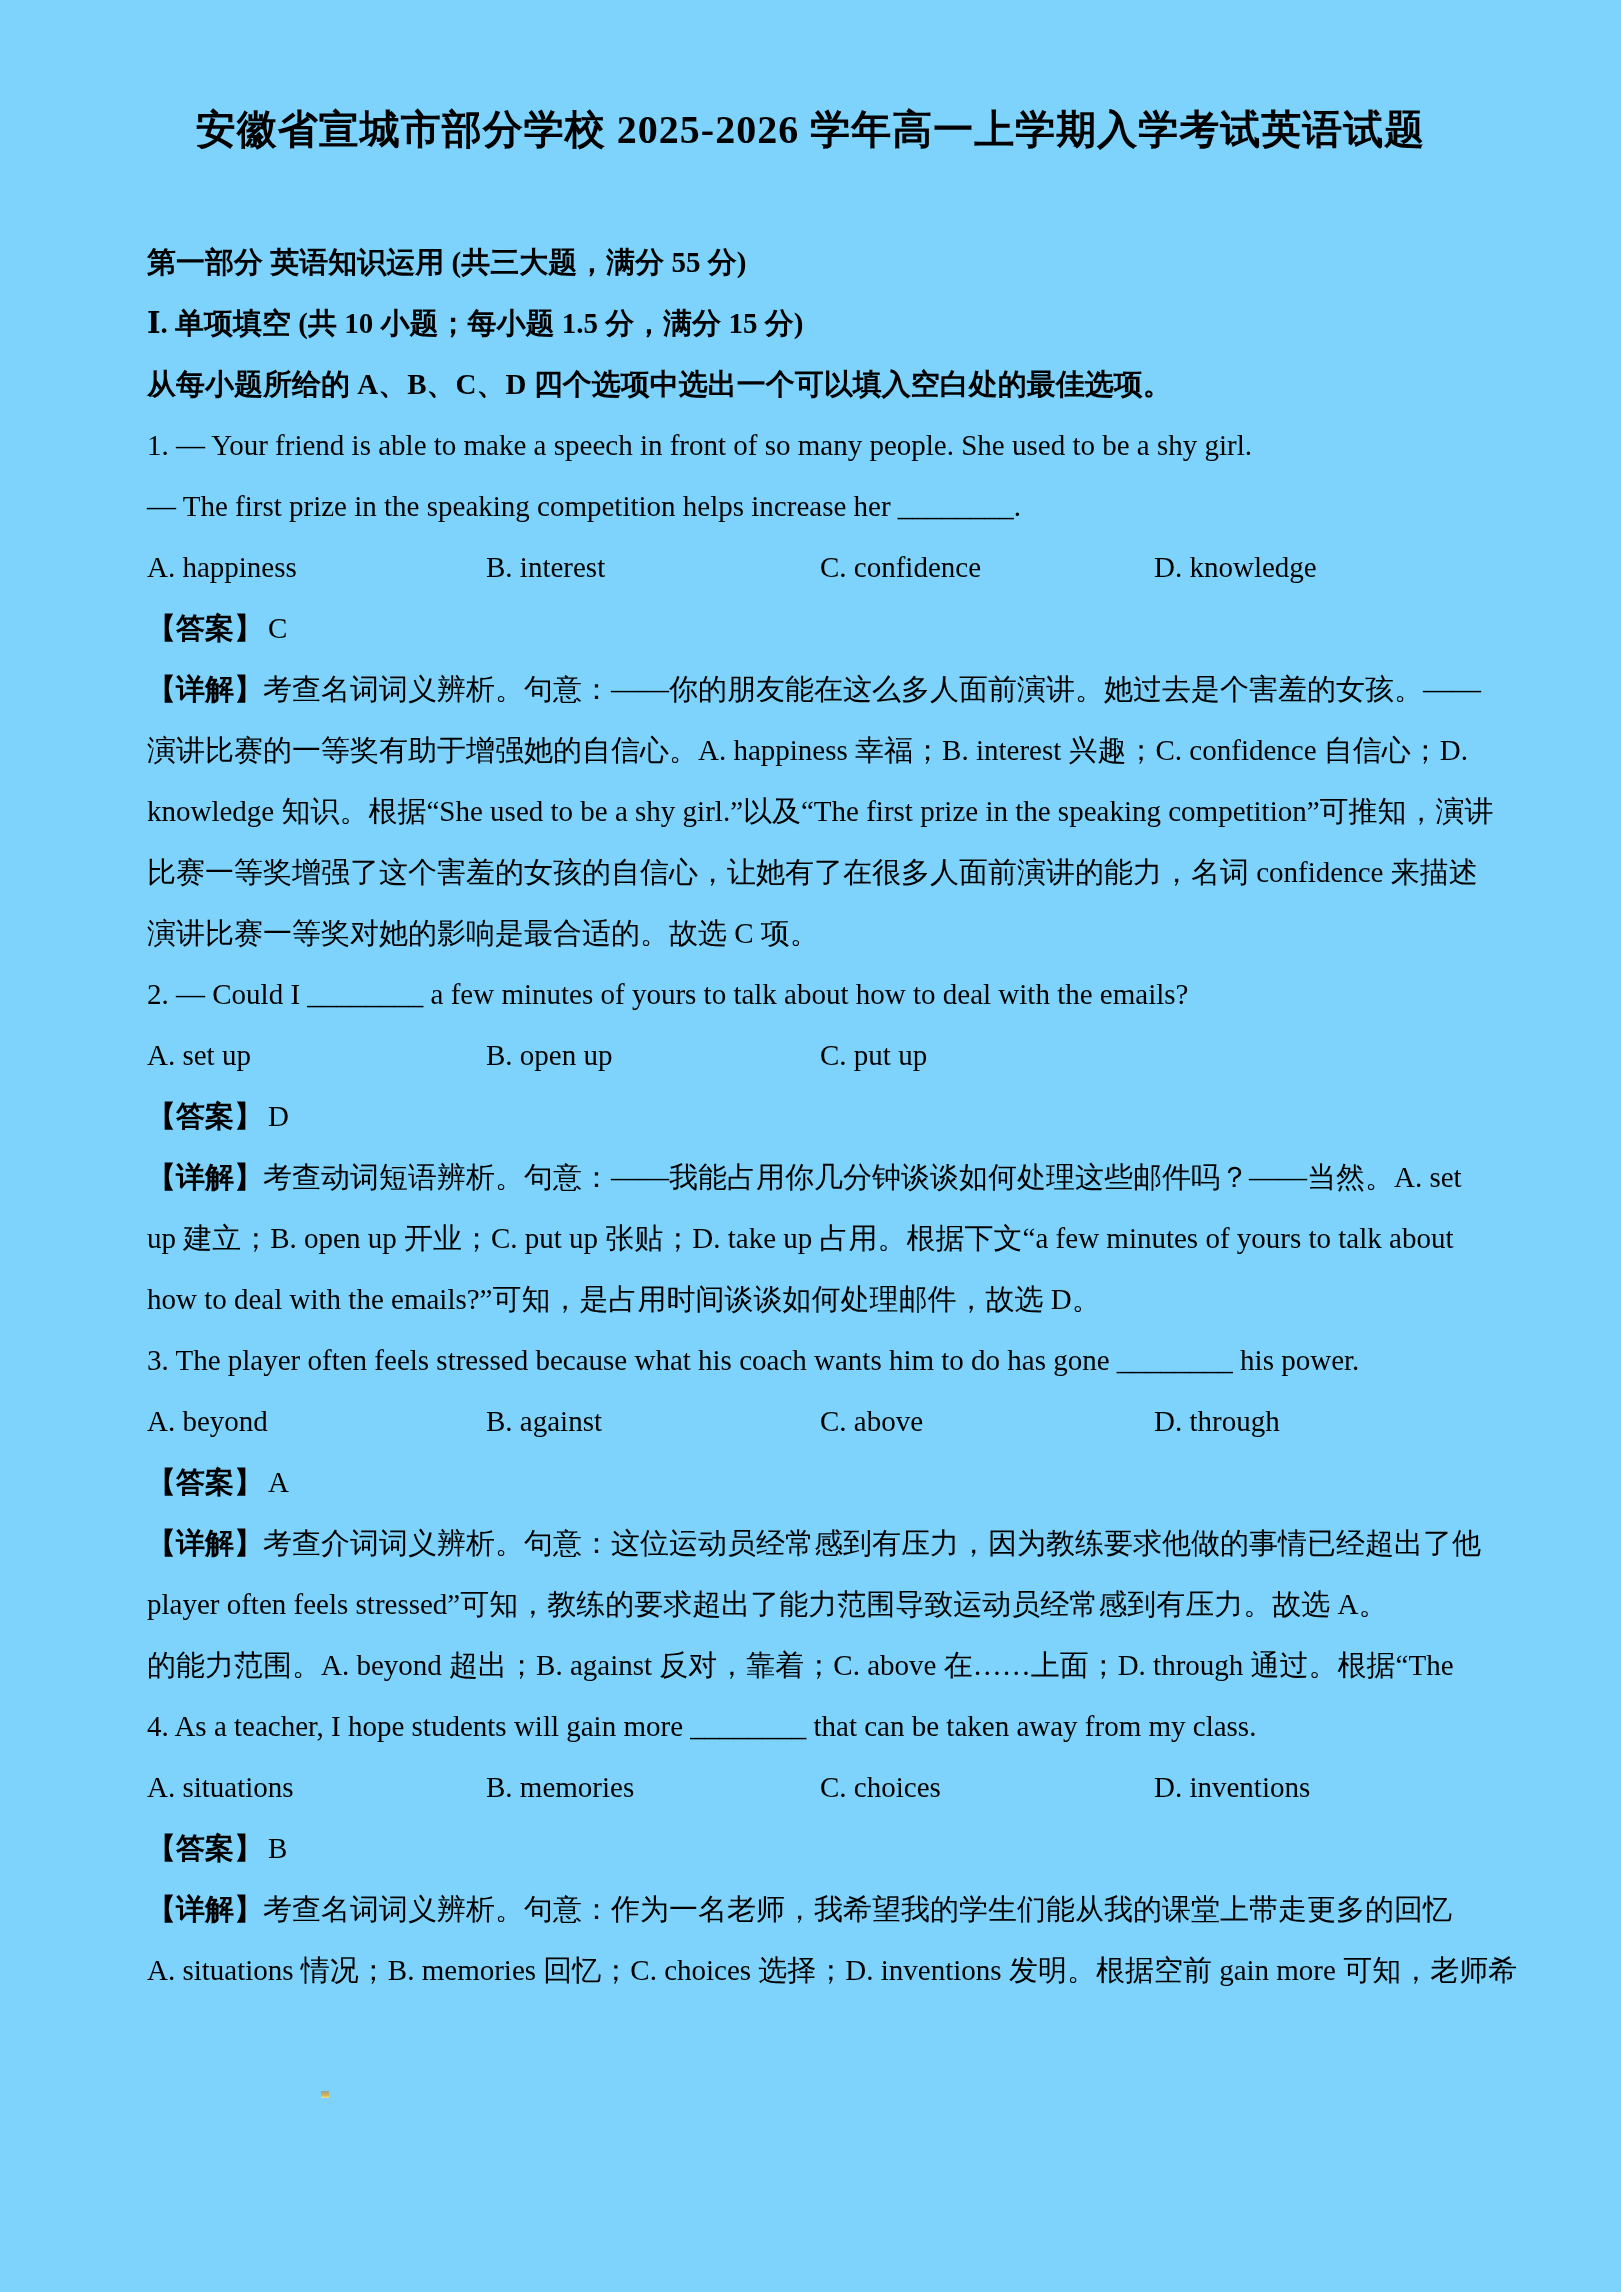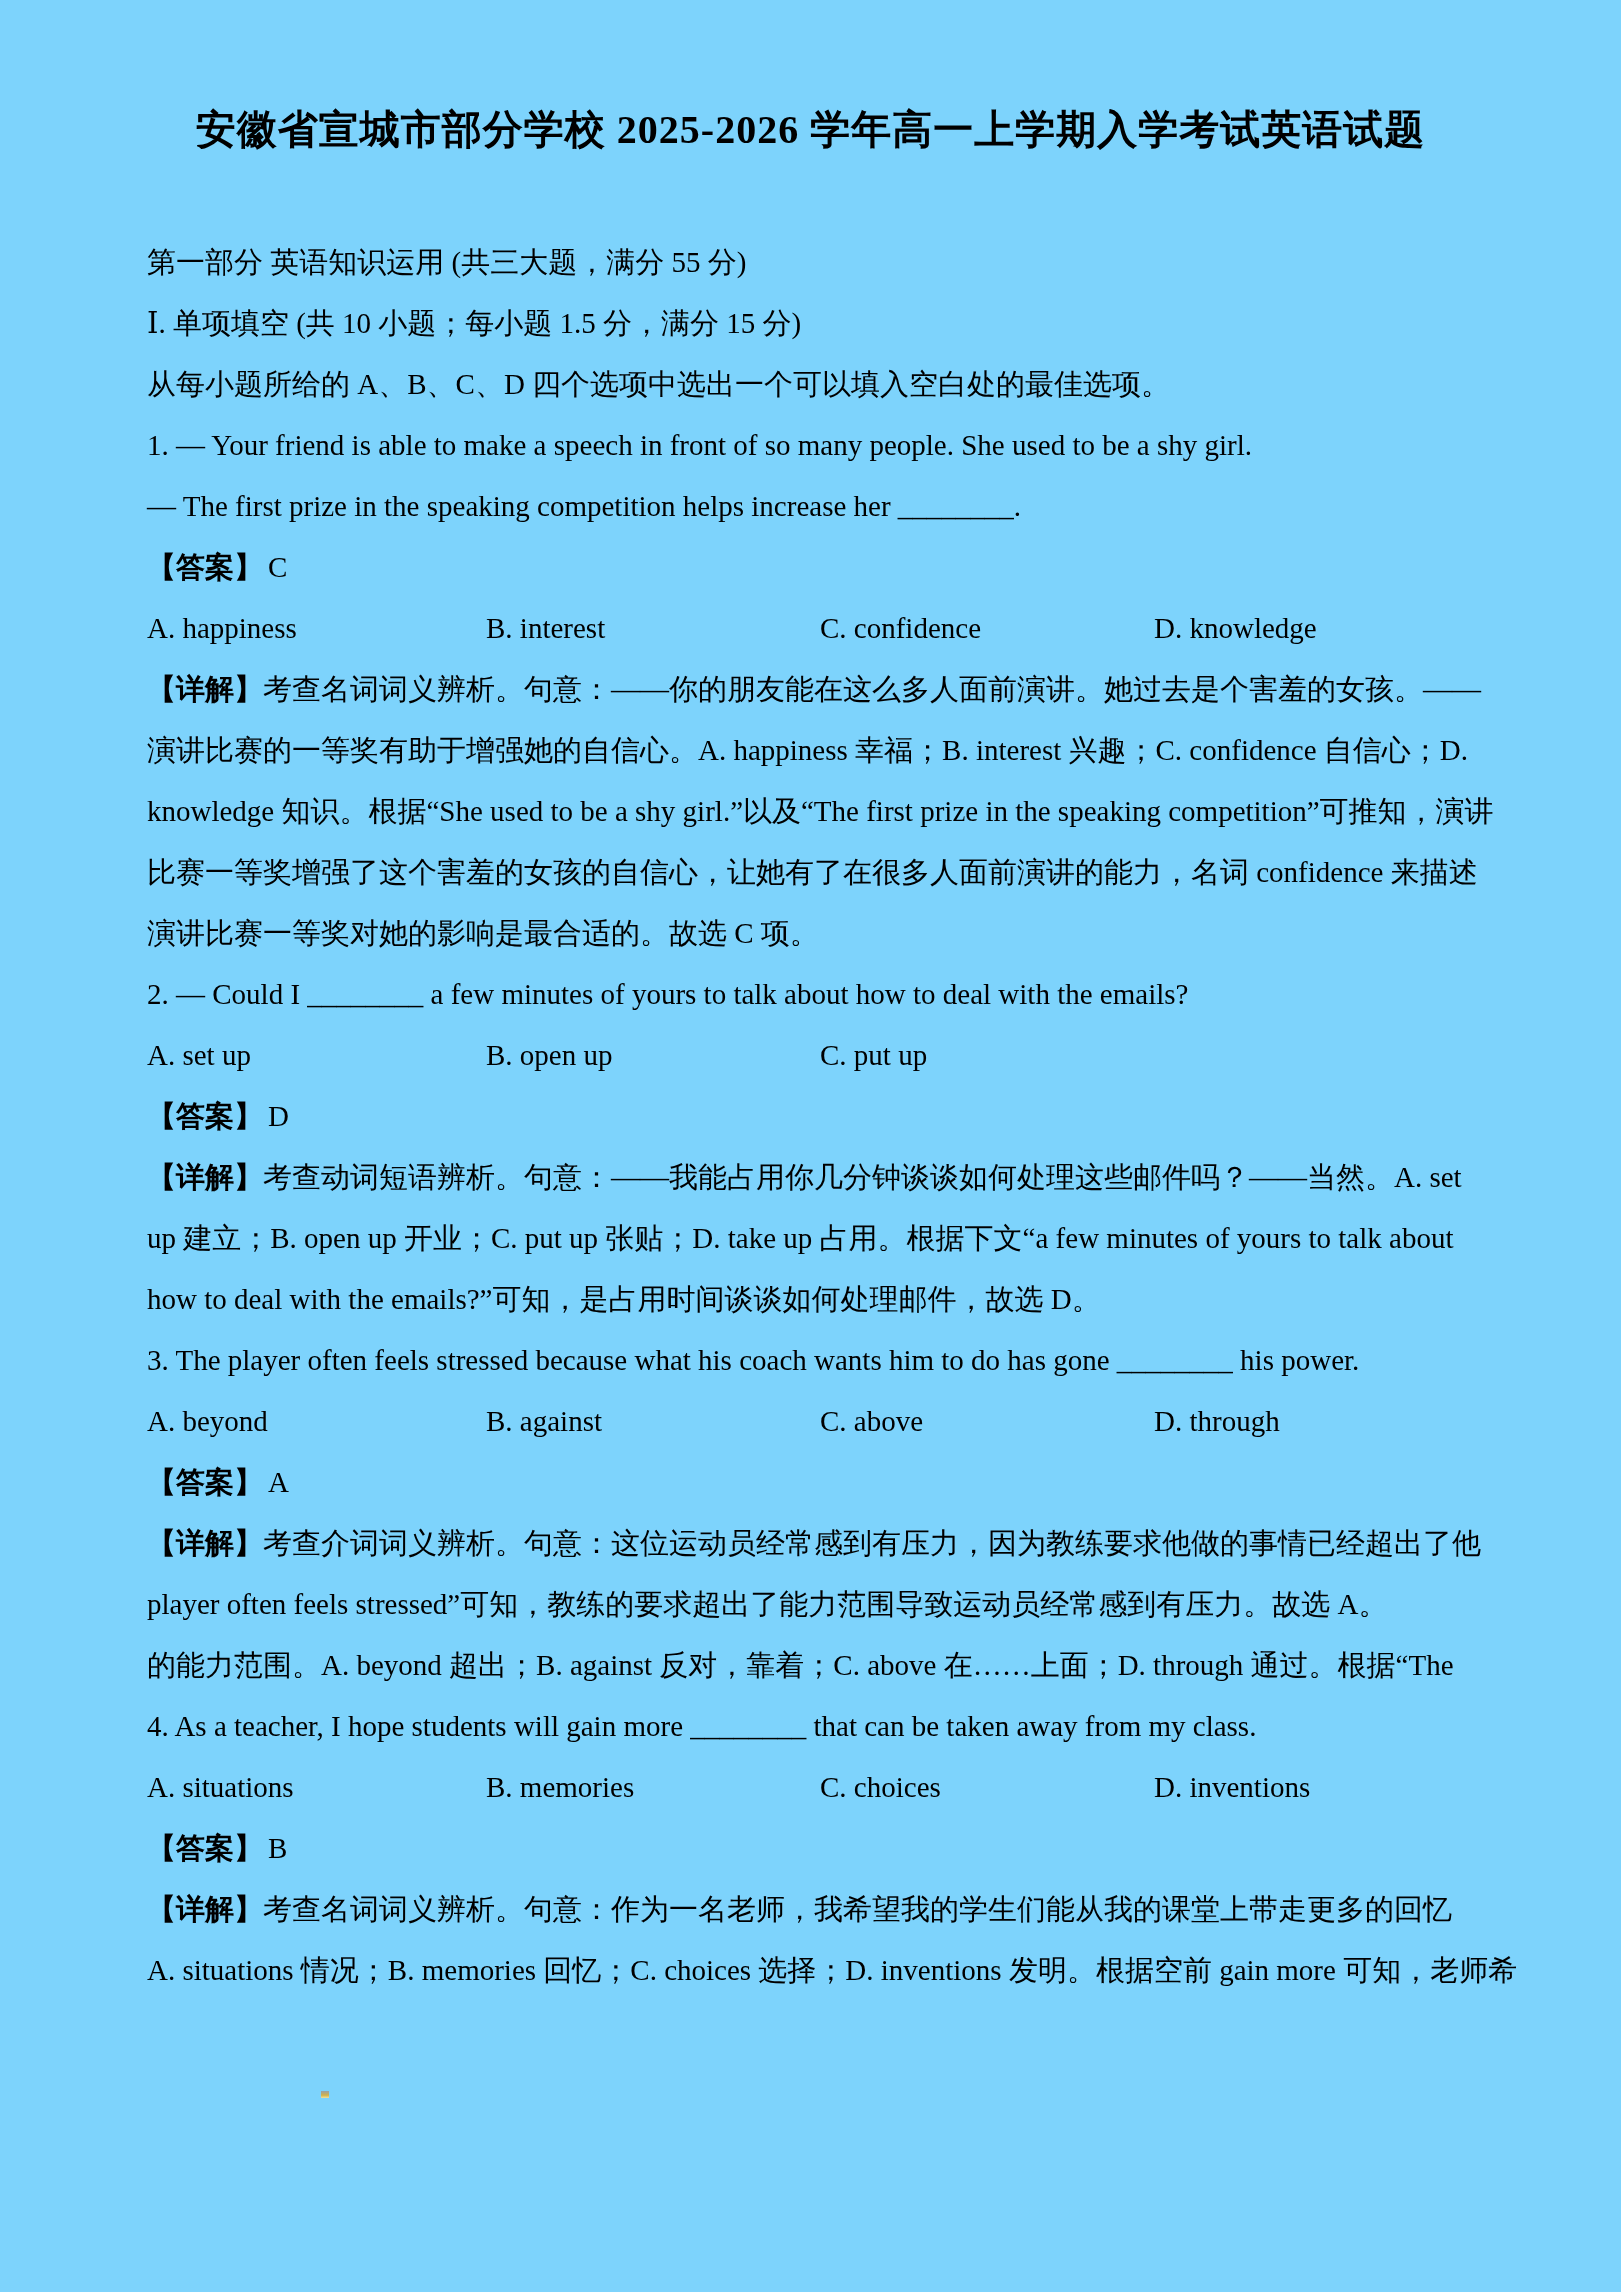--- a/index.html
+++ b/index.html
@@ -24,21 +24,21 @@
     position:absolute;
     left:147px; top:232px;
     width:1339px;
   }
   .line {
     height:61px;
     line-height:61px;
     font-size:29px;
     white-space:nowrap;
   }
-  .bold { font-weight:normal; }
+  .bold { font-weight:bold; }
   .marker { font-weight:bold; }
   .ansval { margin-left:4.9px; }
   .options-row { display:grid; grid-template-columns:339px 334px 334px 1fr; }
   .stray-mark {
     position:absolute;
     left:321px; top:2091px;
     width:7.8px; height:6.9px;
     background:linear-gradient(180deg,#9aa0a6 0%,#d2b14a 60%,#f0e2a0 100%);
   }
 </style>
@@ -50,28 +50,28 @@
   <div class="doc-title">安徽省宣城市部分学校 2025-2026 学年高一上学期入学考试英语试题</div>
 
   <div class="content">
 
     <div class="line bold">第一部分 英语知识运用 (共三大题，满分 55 分)</div>
     <div class="line bold">Ⅰ. 单项填空 (共 10 小题；每小题 1.5 分，满分 15 分)</div>
     <div class="line bold">从每小题所给的 A、B、C、D 四个选项中选出一个可以填入空白处的最佳选项。</div>
 
     <div class="line">1. — Your friend is able to make a speech in front of so many people. She used to be a shy girl.</div>
     <div class="line">—  The first prize in the speaking competition helps increase her ________.</div>
-    <div class="line">
-      <span class="marker">【答案】</span><span class="ansval">C</span>
-    </div>
     <div class="line options-row">
       <span>A. happiness</span>
       <span>B. interest</span>
       <span>C. confidence</span>
       <span>D. knowledge</span>
+    </div>
+    <div class="line">
+      <span class="marker">【答案】</span><span class="ansval">C</span>
     </div>
     <div class="line">
       <span class="marker">【详解】</span><span>考查名词词义辨析。句意：——你的朋友能在这么多人面前演讲。她过去是个害羞的女孩。——</span>
     </div>
     <div class="line">演讲比赛的一等奖有助于增强她的自信心。A. happiness 幸福；B. interest 兴趣；C. confidence 自信心；D.</div>
     <div class="line">knowledge 知识。根据“She used to be a shy girl.”以及“The first prize in the speaking competition”可推知，演讲</div>
     <div class="line">比赛一等奖增强了这个害羞的女孩的自信心，让她有了在很多人面前演讲的能力，名词 confidence 来描述</div>
     <div class="line">演讲比赛一等奖对她的影响是最合适的。故选 C 项。</div>
 
     <div class="line">2. — Could I ________ a few minutes of yours to talk about how to deal with the emails?</div>

